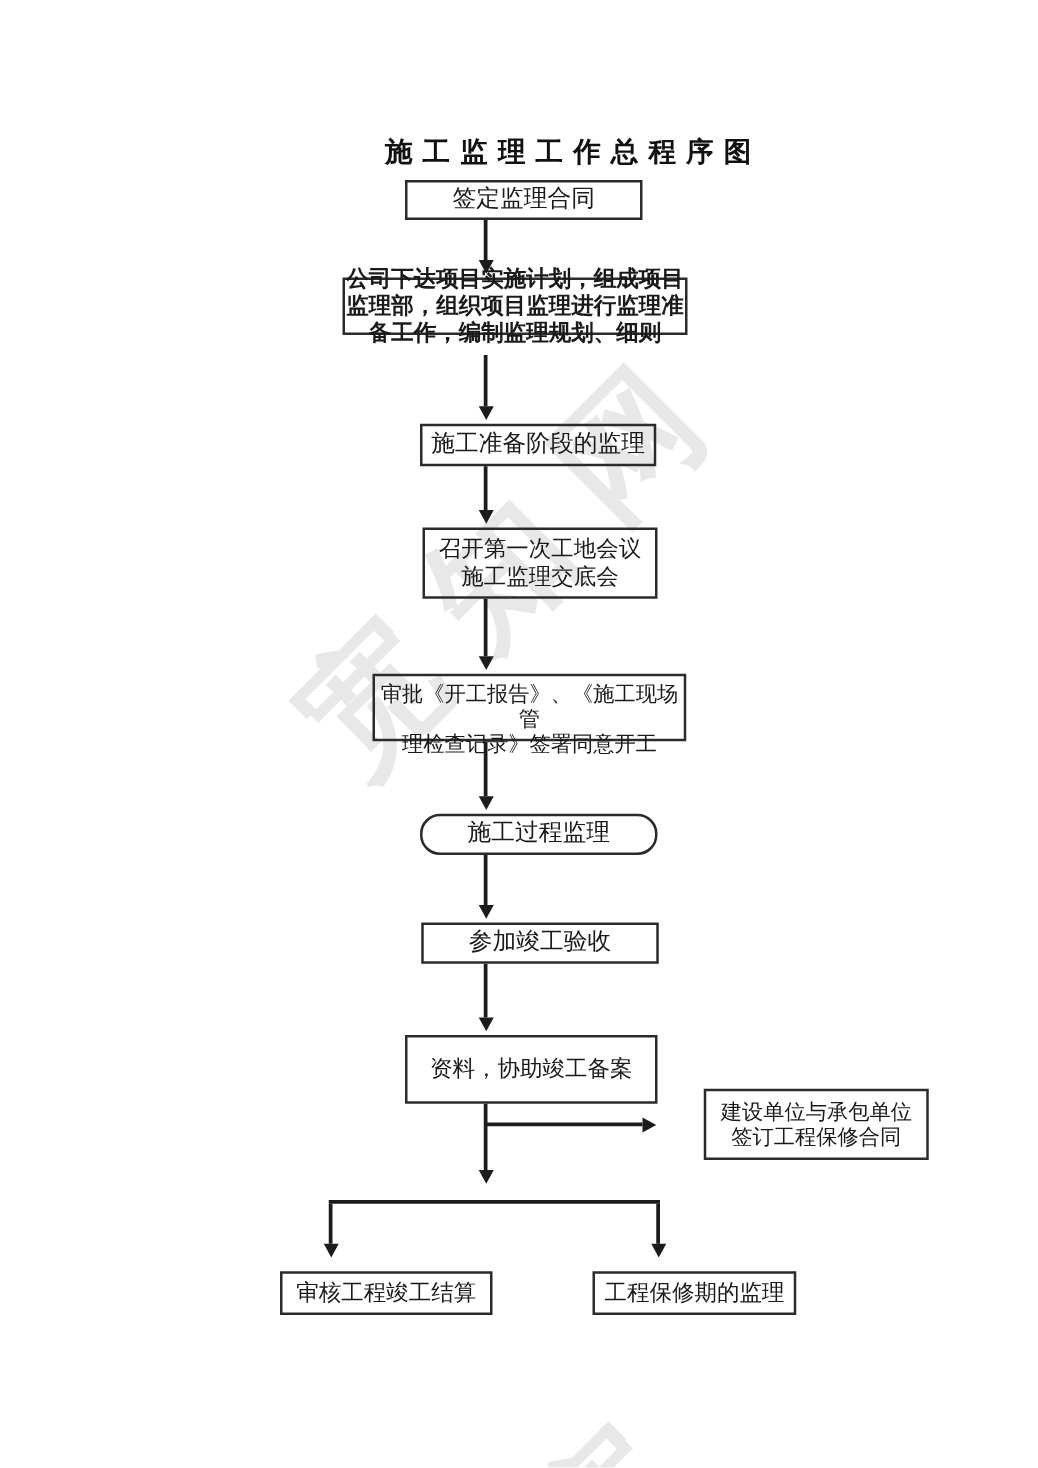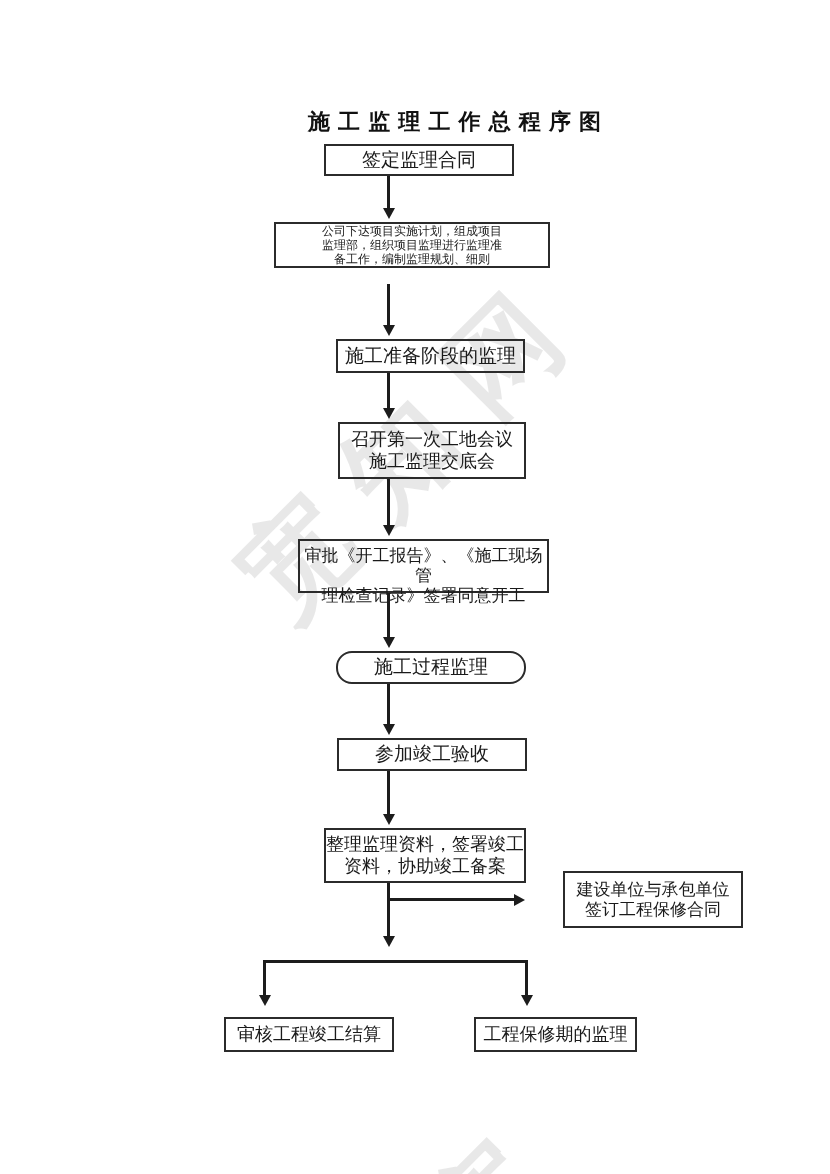--- a/index.html
+++ b/index.html
@@ -21,21 +21,21 @@
     font-size:22px;font-weight:bold;letter-spacing:1px;color:#111;padding-left:40px;
   }
   
   .node{
     position:absolute;border:2px solid #2b2b2b;background:transparent;box-sizing:border-box;
     display:flex;flex-direction:column;justify-content:center;align-items:center;
     text-align:center;line-height:1.17;margin-left:36px;
   }
   .node .ln{display:block;}
   #n1{left:288px;top:144px;width:190px;height:32px;font-size:19px;}
-  #n2{left:238px;top:222px;width:276px;height:46px;font-size:12px;}
+  #n2{left:238px;top:222px;width:276px;height:46px;font-size:18px;font-weight:bold;}
   #n3{left:300px;top:339px;width:189px;height:34px;font-size:19px;text-align:right;}
   #n4{left:302px;top:422px;width:188px;height:57px;font-size:18px;}
   #n5{left:262px;top:539px;width:251px;height:54px;font-size:17px;justify-content:flex-start;padding-top:5px;}
   #n6{left:300px;top:651px;width:190px;height:33px;font-size:19px;border-radius:16px;}
   #n7{left:301px;top:738px;width:190px;height:33px;font-size:19px;text-align:right;}
   #n8{left:288px;top:828px;width:202px;height:55px;font-size:18px;}
   #n9{left:527px;top:871px;width:180px;height:57px;font-size:17px;justify-content:center;}
   #n10{left:188px;top:1017px;width:170px;height:35px;font-size:18px;}
   #n11{left:438px;top:1017px;width:163px;height:35px;font-size:18px;}
   
@@ -115,21 +115,20 @@
 
   <div class="arrow-down" id="a6"></div>
 
   <div class="node" id="n7">
     <span class="ln">参加竣工验收</span>
   </div>
 
   <div class="arrow-down" id="a7"></div>
 
   <div class="node" id="n8">
-    <span class="ln">整理监理资料，签署竣工</span>
     <span class="ln">资料，协助竣工备案</span>
   </div>
 
   <div class="arrow-down" id="a8"></div>
   <div class="arrow-right" id="abranch"></div>
 
   <div class="node" id="n9">
     <span class="ln">建设单位与承包单位</span>
     <span class="ln">签订工程保修合同</span>
   </div>

